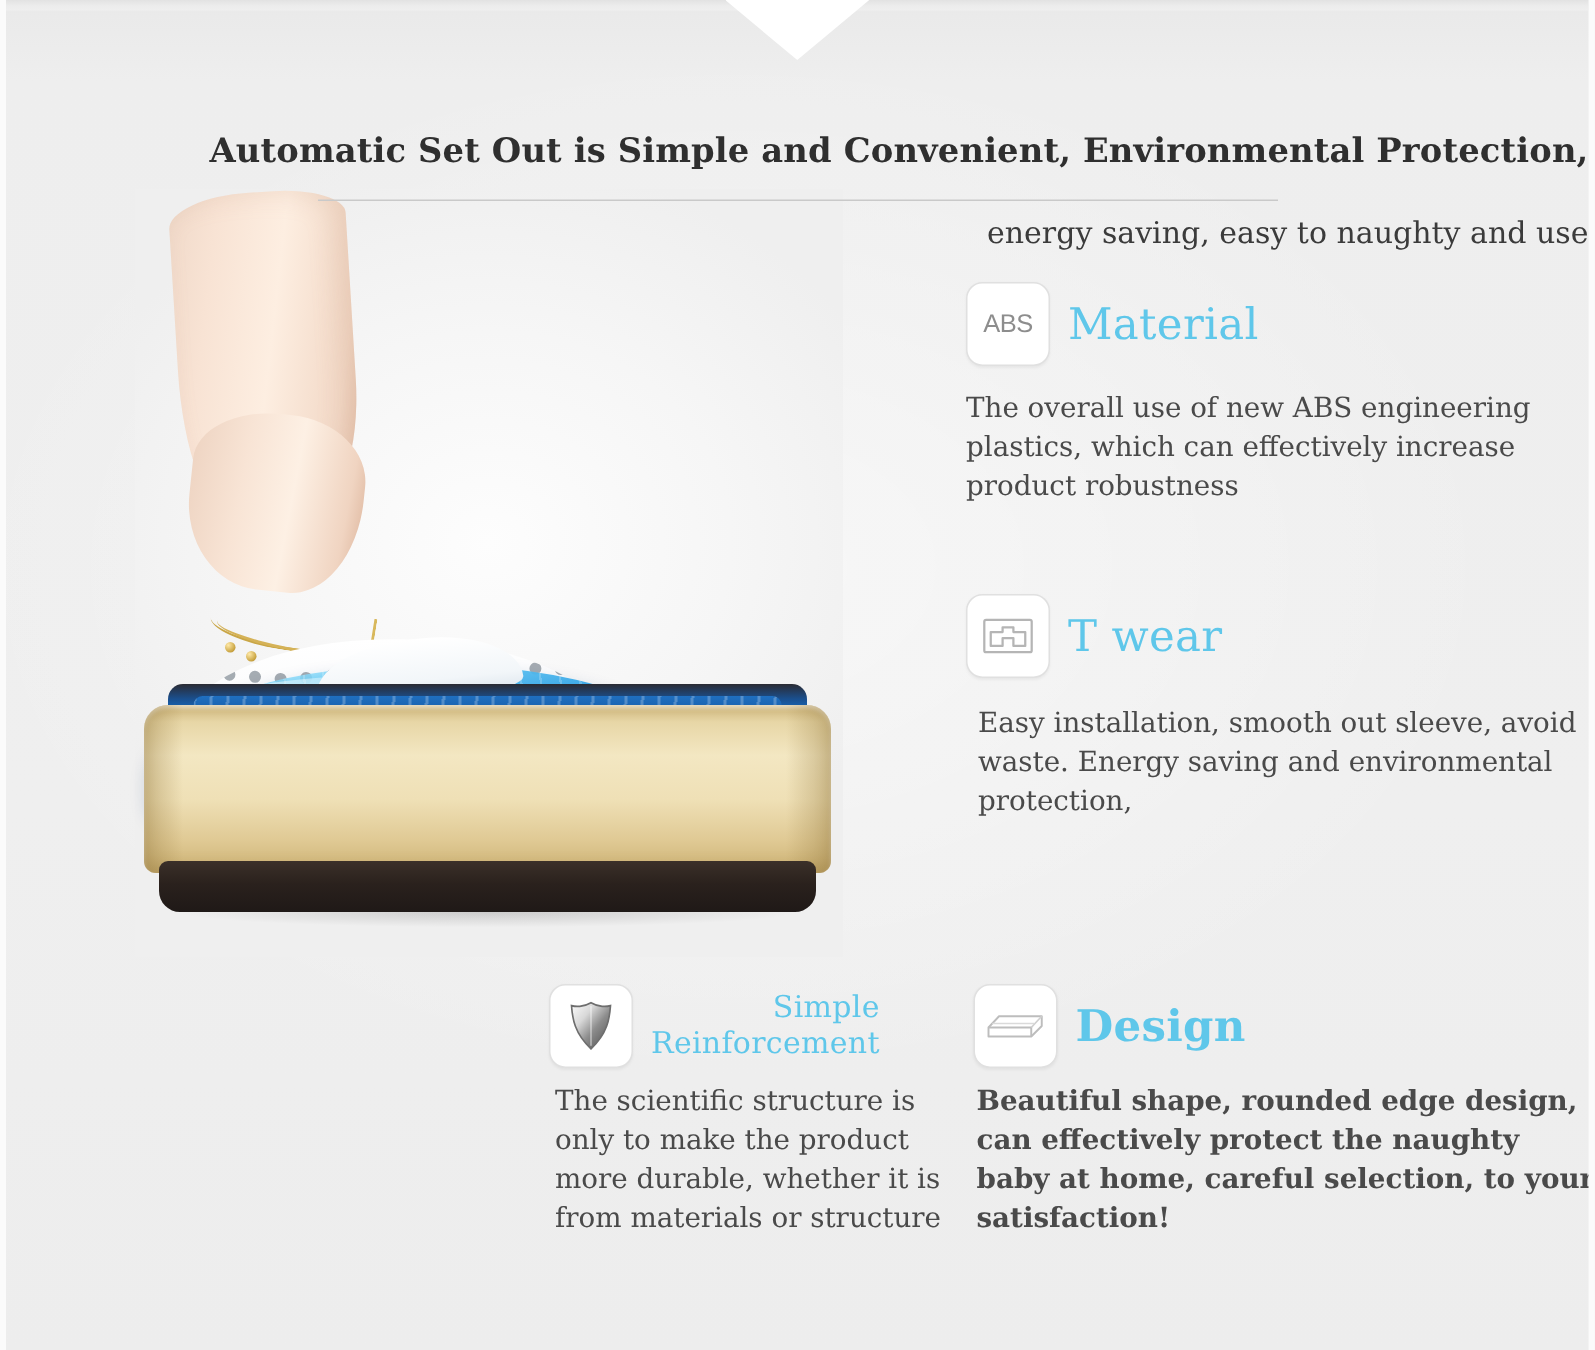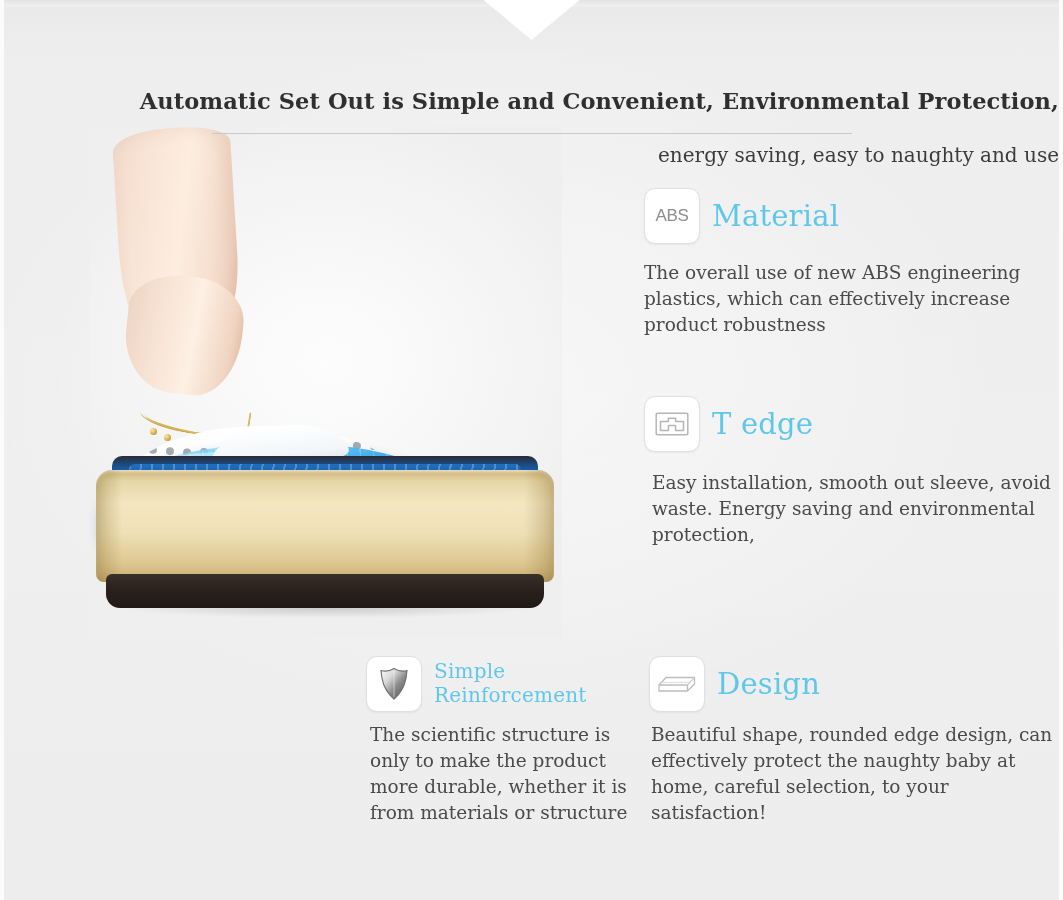--- a/index.html
+++ b/index.html
@@ -276,40 +276,41 @@
     font-family:"Liberation Sans", sans-serif;
     font-size:17px; font-weight:400; color:#8d8d8d;
     letter-spacing:-0.3px;
   }
   .ftitle {
     font-family:"DejaVu Serif", serif;
     font-size:29px;
     color:#5fc7ea;
     line-height:1.06;
     letter-spacing:0.2px;
+    text-align:right;
   }
   .ftitle.small { font-size:20px; line-height:1.18; }
   .fbody {
     font-family:"DejaVu Serif", serif;
     font-size:18.5px;
     color:#4a4a4a;
     line-height:1.40;
   }
   .frow { display:flex; align-items:center; gap:12px; }
 
   
   .feat-material { position:absolute; left:640px; top:188px; width:425px; z-index:6; }
   .feat-material .fbody { margin-top:16px; }
   .feat-tslot    { position:absolute; left:640px; top:396px; width:425px; z-index:6; }
   .feat-tslot .fbody { margin-top:18px; margin-left:8px; }
 
   
   .feat-nonslip { position:absolute; left:84px;  top:660px; width:258px; z-index:6; }
   .feat-stomp   { position:absolute; left:362px; top:656px; width:268px; z-index:6; }
-  .feat-design  { position:absolute; left:645px; top:656px; width:415px; z-index:6; }
+  .feat-design  { position:absolute; left:645px; top:656px; width:415px; z-index:6;font-weight:bold; }
   .feat-nonslip .fbody { margin-top:8px;  margin-left:4px; }
   .feat-stomp   .fbody { margin-top:10px; margin-left:4px; }
   .feat-design  .fbody { margin-top:10px; margin-left:2px; }
 
   
   .nonslip-disc {
     width:38px; height:38px; border-radius:50%;
     background:
       repeating-linear-gradient(48deg,
         #171717 0px, #171717 1.3px,
@@ -474,21 +475,21 @@
   </div>
 
   <div class="feat-tslot">
     <div class="frow">
       <div class="ficon">
         <svg width="34" height="24" viewBox="0 0 34 24">
           <rect x="1.2" y="1.2" width="31.6" height="21.6" rx="1.2" fill="none" stroke="#b5b5b5" stroke-width="1.5"></rect>
           <path d="M5.5 18.6 L5.5 9.4 L13.4 9.4 L13.4 6.2 L20.6 6.2 L20.6 9.4 L28.5 9.4 L28.5 18.6 L20.6 18.6 L20.6 13.4 L13.4 13.4 L13.4 18.6 Z" fill="none" stroke="#b5b5b5" stroke-width="1.5" stroke-linejoin="round"></path>
         </svg>
       </div>
-      <div class="ftitle">T edge</div>
+      <div class="ftitle">T wear</div>
     </div>
     <div class="fbody">Easy installation, smooth out sleeve, avoid waste. Energy saving and environmental protection,</div>
   </div>
 
 
   <div class="feat-stomp">
     <div class="frow">
       <div class="ficon">
         <svg width="30" height="34" viewBox="0 0 30 34">
           <defs>

